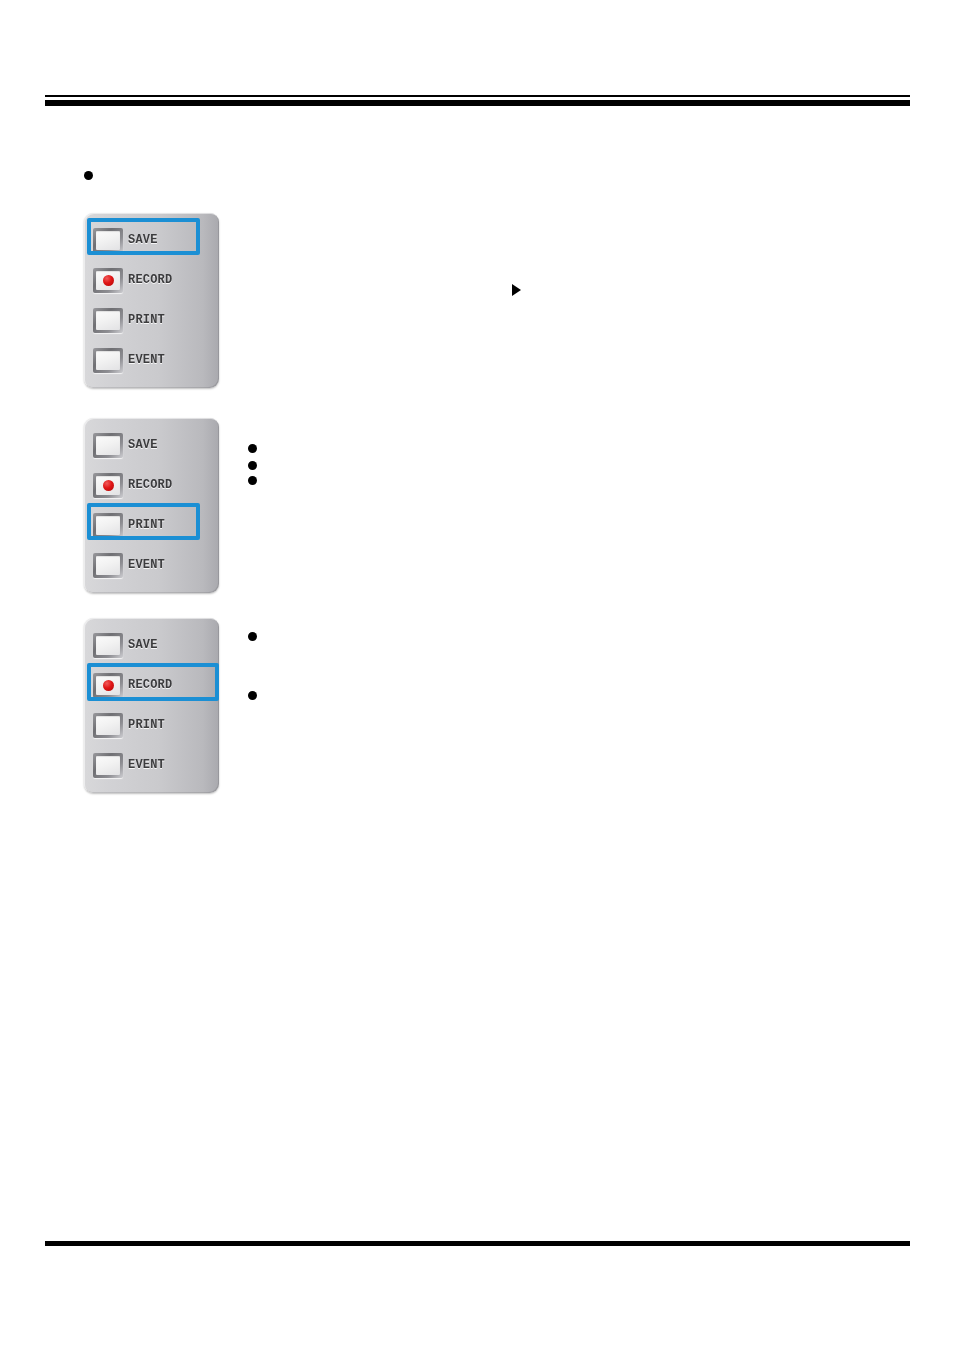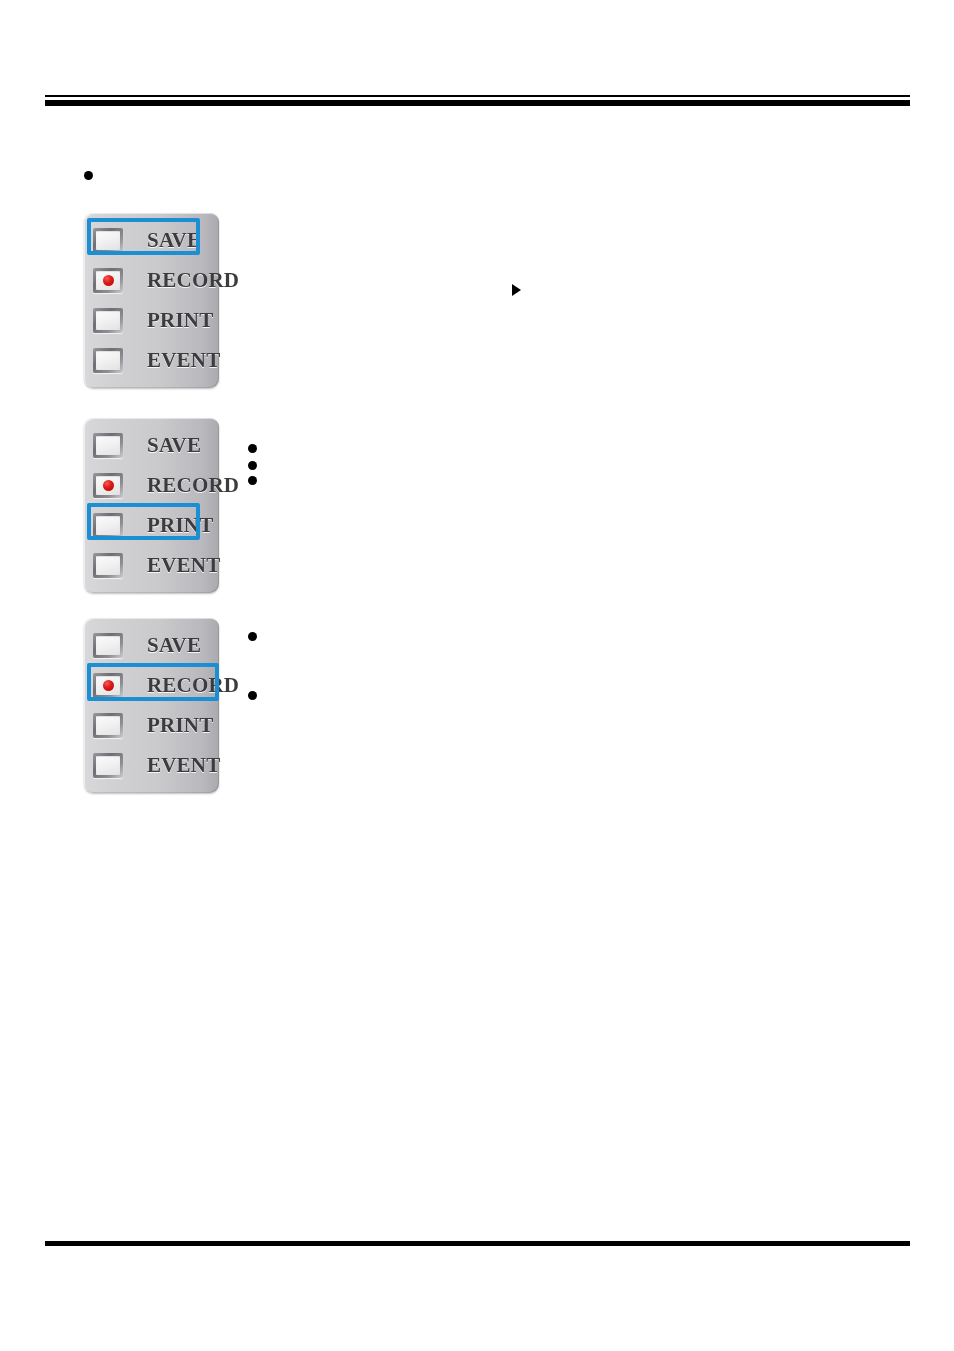--- a/index.html
+++ b/index.html
@@ -110,23 +110,23 @@
   .rec-dot {
     position: relative;
     z-index: 2;
     width: 11px;
     height: 11px;
     border-radius: 50%;
     background: radial-gradient(circle at 35% 30%, #f05a5a 0%, #e01616 45%, #b00606 100%);
   }
 
   .row-label {
-    margin-left: 24px;
-    font-family: Liberation Serif, serif;
-    font-size: 21px;
+    margin-left: 5px;
+    font-family: Liberation Mono, monospace;
+    font-size: 12px;
     font-weight: bold;
     letter-spacing: 0.2px;
     color: #3c3c3e;
     text-shadow: 0 1px 0 rgba(255,255,255,0.85);
     white-space: nowrap;
   }
 
   
   .sel-box {
     position: absolute;

